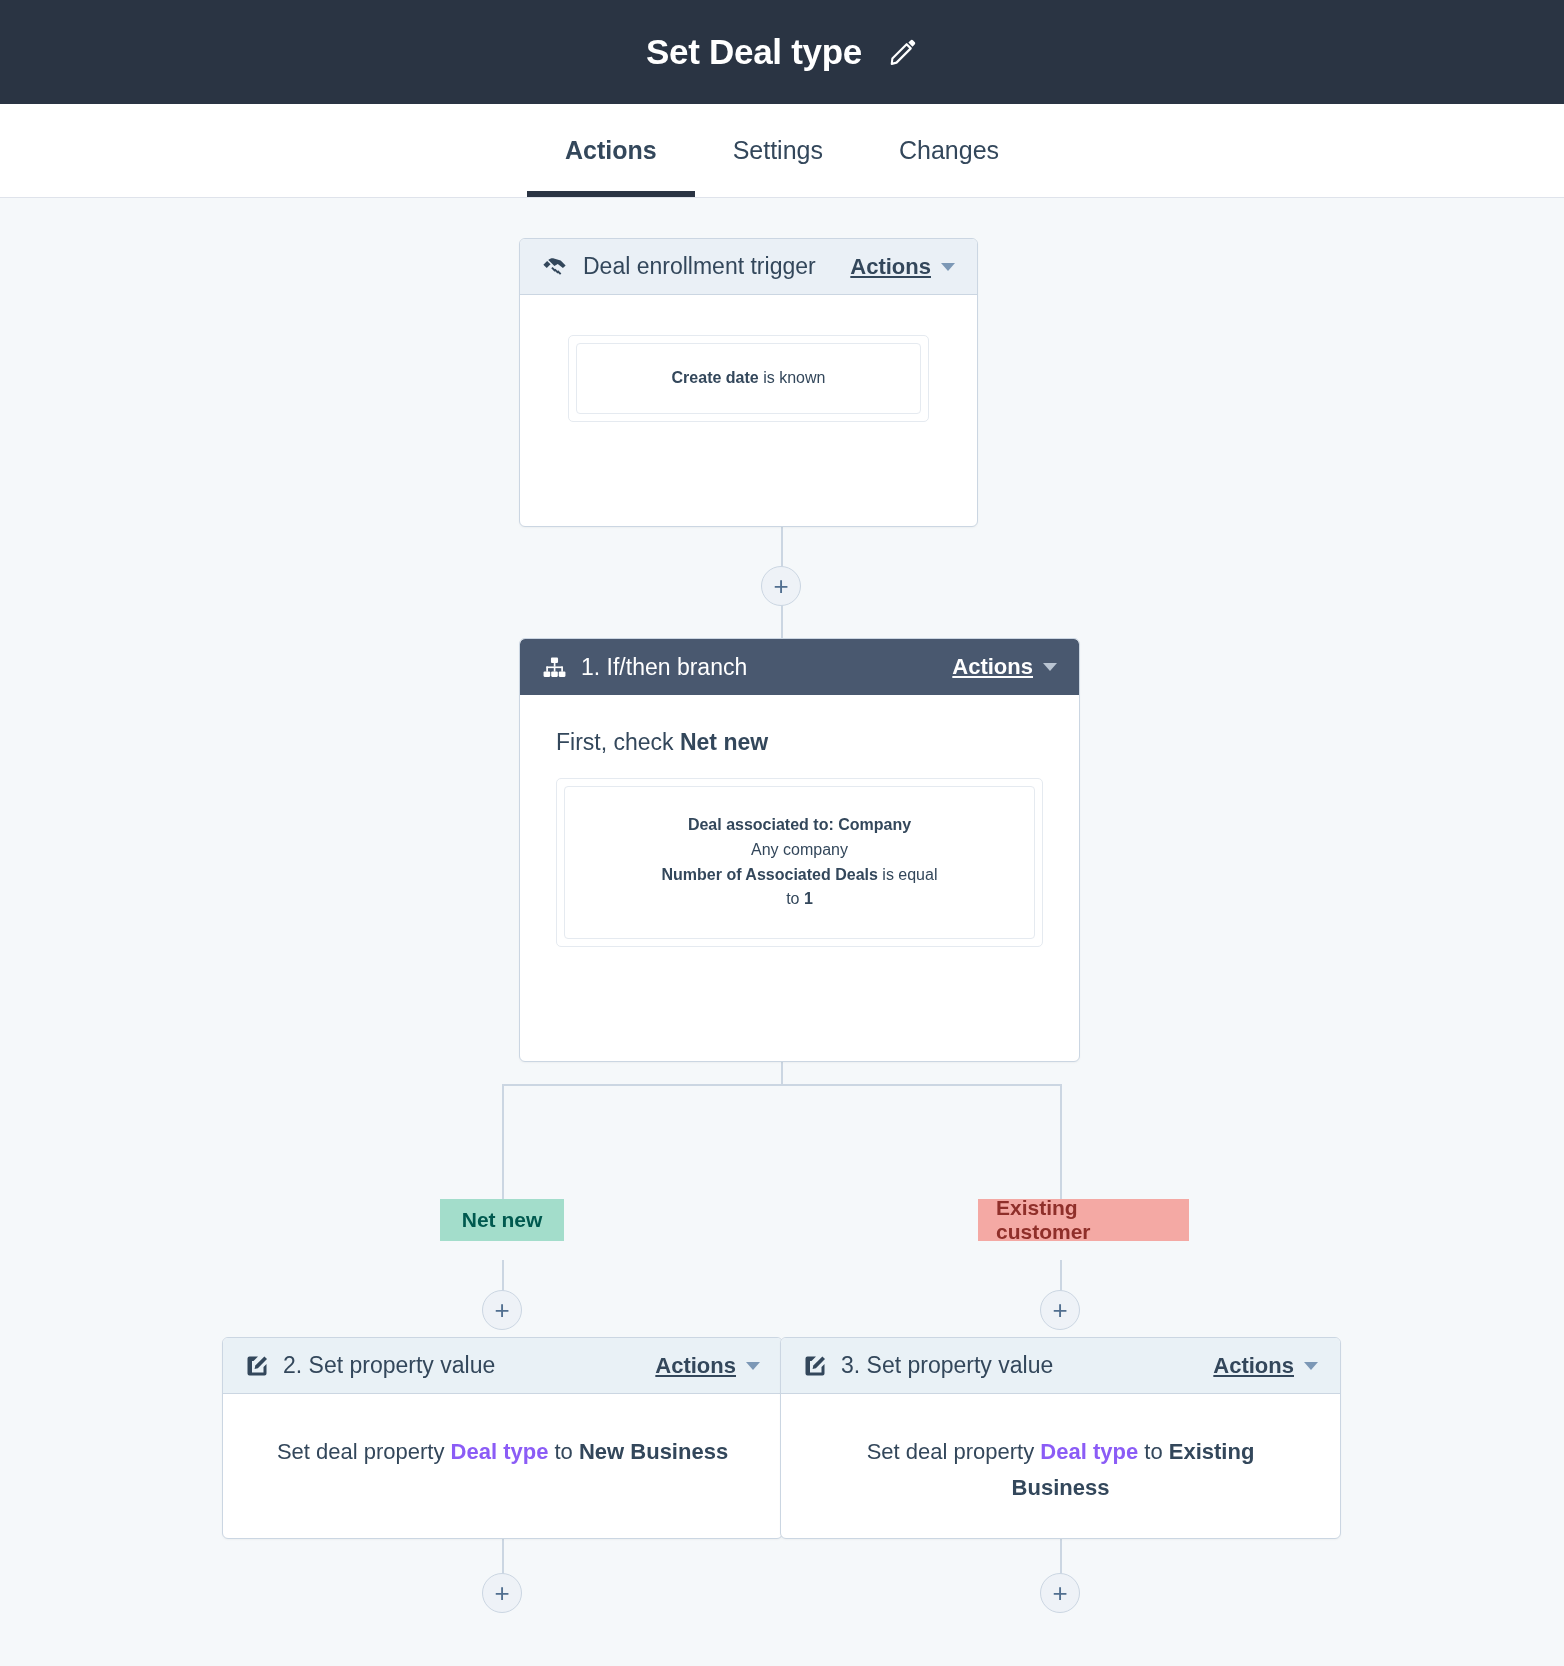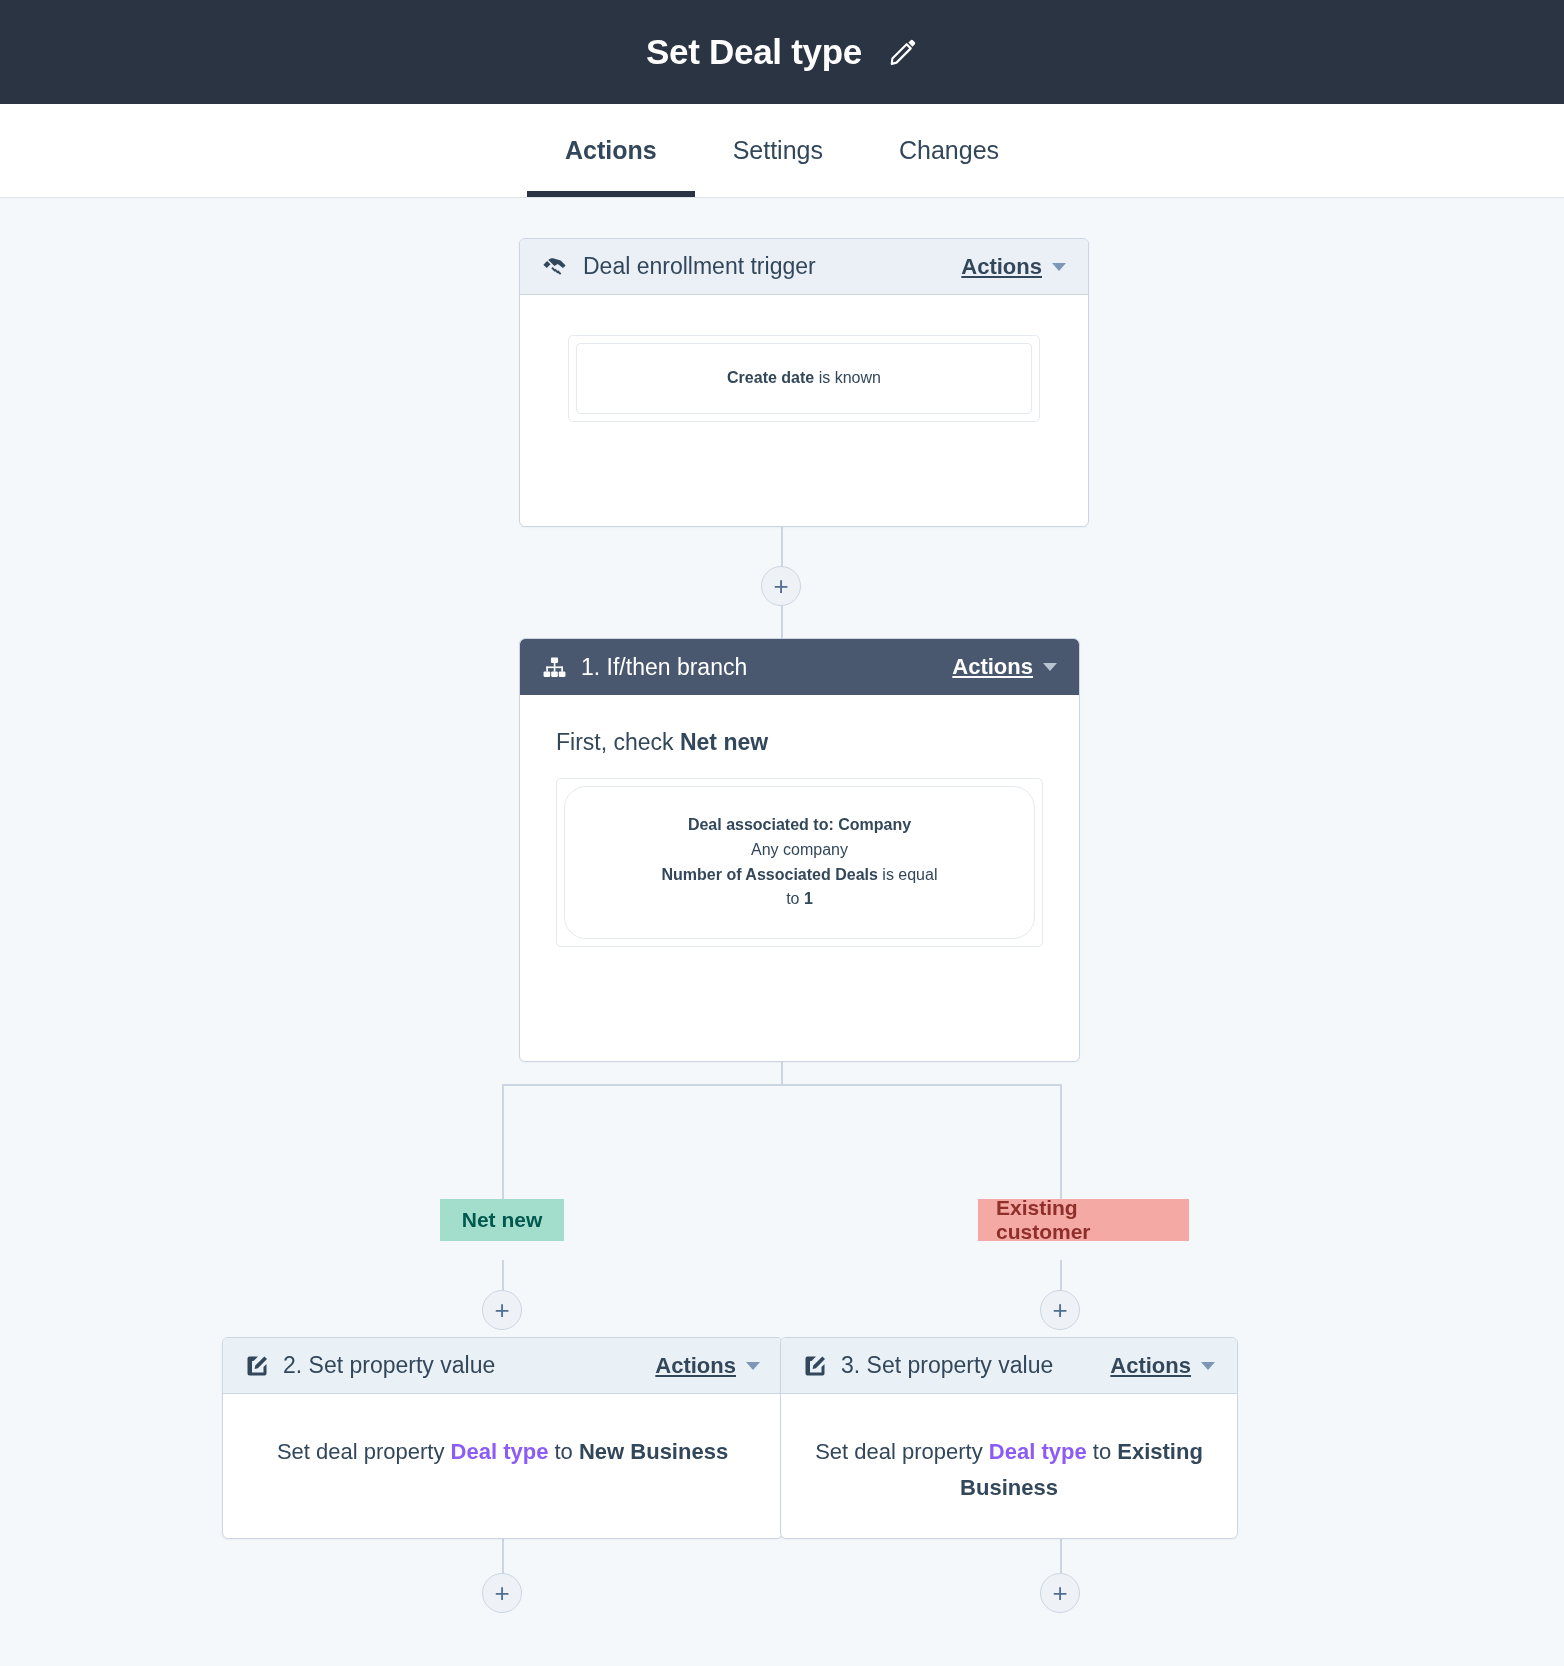--- a/index.html
+++ b/index.html
@@ -254,21 +254,21 @@
   <div class="vline" style="left:1060px; top:886px; height:155px;"></div>
 
   <div class="vline" style="left:502px; top:1062px; height:34px;"></div>
   <div class="vline" style="left:502px; top:1261px; height:60px;"></div>
   <div class="vline" style="left:502px; top:1339px; height:40px;"></div>
 
   <div class="vline" style="left:1060px; top:1062px; height:34px;"></div>
   <div class="vline" style="left:1060px; top:1261px; height:60px;"></div>
   <div class="vline" style="left:1060px; top:1339px; height:40px;"></div>
 
-  <div class="card" style="left:519px; top:40px; width:570px; height:289px;">
+  <div class="card" style="left:519px; top:40px; width:459px; height:289px;">
     <div class="card-header trigger-header">
       <div class="card-header-left">
         <span class="icon">
           <svg width="27" height="27" viewBox="0 0 24 24">
             <path d="M1.2 10.4 L4.6 7.0 L7.6 10.0 L4.2 13.4 Z" fill="#33475b"></path>
             <path d="M5.6 6.2 C7.0 5.0 8.9 4.4 10.6 4.9 L16.6 6.6 L21.0 11.0 L18.6 13.4 L14.0 9.8 L11.0 11.6 L9.0 9.6 Z" fill="#33475b"></path>
             <path d="M9.4 12.4 L12.4 15.4 L11.2 16.6 L8.2 13.6 Z" fill="#33475b"></path>
             <path d="M11.9 14.0 L15.0 17.1 L13.8 18.3 L10.7 15.2 Z" fill="#33475b"></path>
             <path d="M14.4 15.4 L17.2 18.2 L16.0 19.4 L13.2 16.6 Z" fill="#33475b"></path>
           </svg>
@@ -314,21 +314,21 @@
       <span class="actions-link">
         <span>Actions</span>
         <span class="caret"></span>
       </span>
     </div>
     <div class="branch-body">
       <div class="branch-lead">
         <span>First, check </span><span class="b">Net new</span>
       </div>
       <div class="outer-frame">
-        <div class="inner-frame" style="padding:26px 18px;border-radius:22px;">
+        <div class="inner-frame" style="padding:26px 18px;">
           <div class="b">Deal associated to: Company</div>
           <div>Any company</div>
           <div><span class="b">Number of Associated Deals</span><span> is equal</span></div>
           <div><span>to </span><span class="b">1</span></div>
         </div>
       </div>
     </div>
   </div>
 
   <div class="pill pill-green" style="left:440px; top:1001px; width:124px;">
@@ -359,21 +359,21 @@
       <span class="actions-link">
         <span>Actions</span>
         <span class="caret"></span>
       </span>
     </div>
     <div class="sp-body">
       <span>Set deal property </span><span class="link-prop">Deal type</span><span> to </span><span class="b">New Business</span>
     </div>
   </div>
 
-  <div class="card" style="left:780px; top:1139px; width:458px; height:202px;">
+  <div class="card" style="left:780px; top:1139px; width:561px; height:202px;">
     <div class="card-header sp-header">
       <div class="card-header-left">
         <span class="icon">
           <svg width="24" height="24" viewBox="0 0 24 24">
             <path d="M2.5 4.5 A2 2 0 0 1 4.5 2.5 H13 L8.5 7.0 H7.0 V18.5 H18.5 V13.0 L21.5 10.0 V19.5 A2 2 0 0 1 19.5 21.5 H4.5 A2 2 0 0 1 2.5 19.5 Z" fill="#33475b"></path>
             <path d="M10.3 11.6 L19.4 2.5 L22.0 5.1 L12.9 14.2 L9.6 15.0 Z" fill="#33475b"></path>
           </svg>
         </span>
         <span class="card-title">3. Set property value</span>
       </div>

